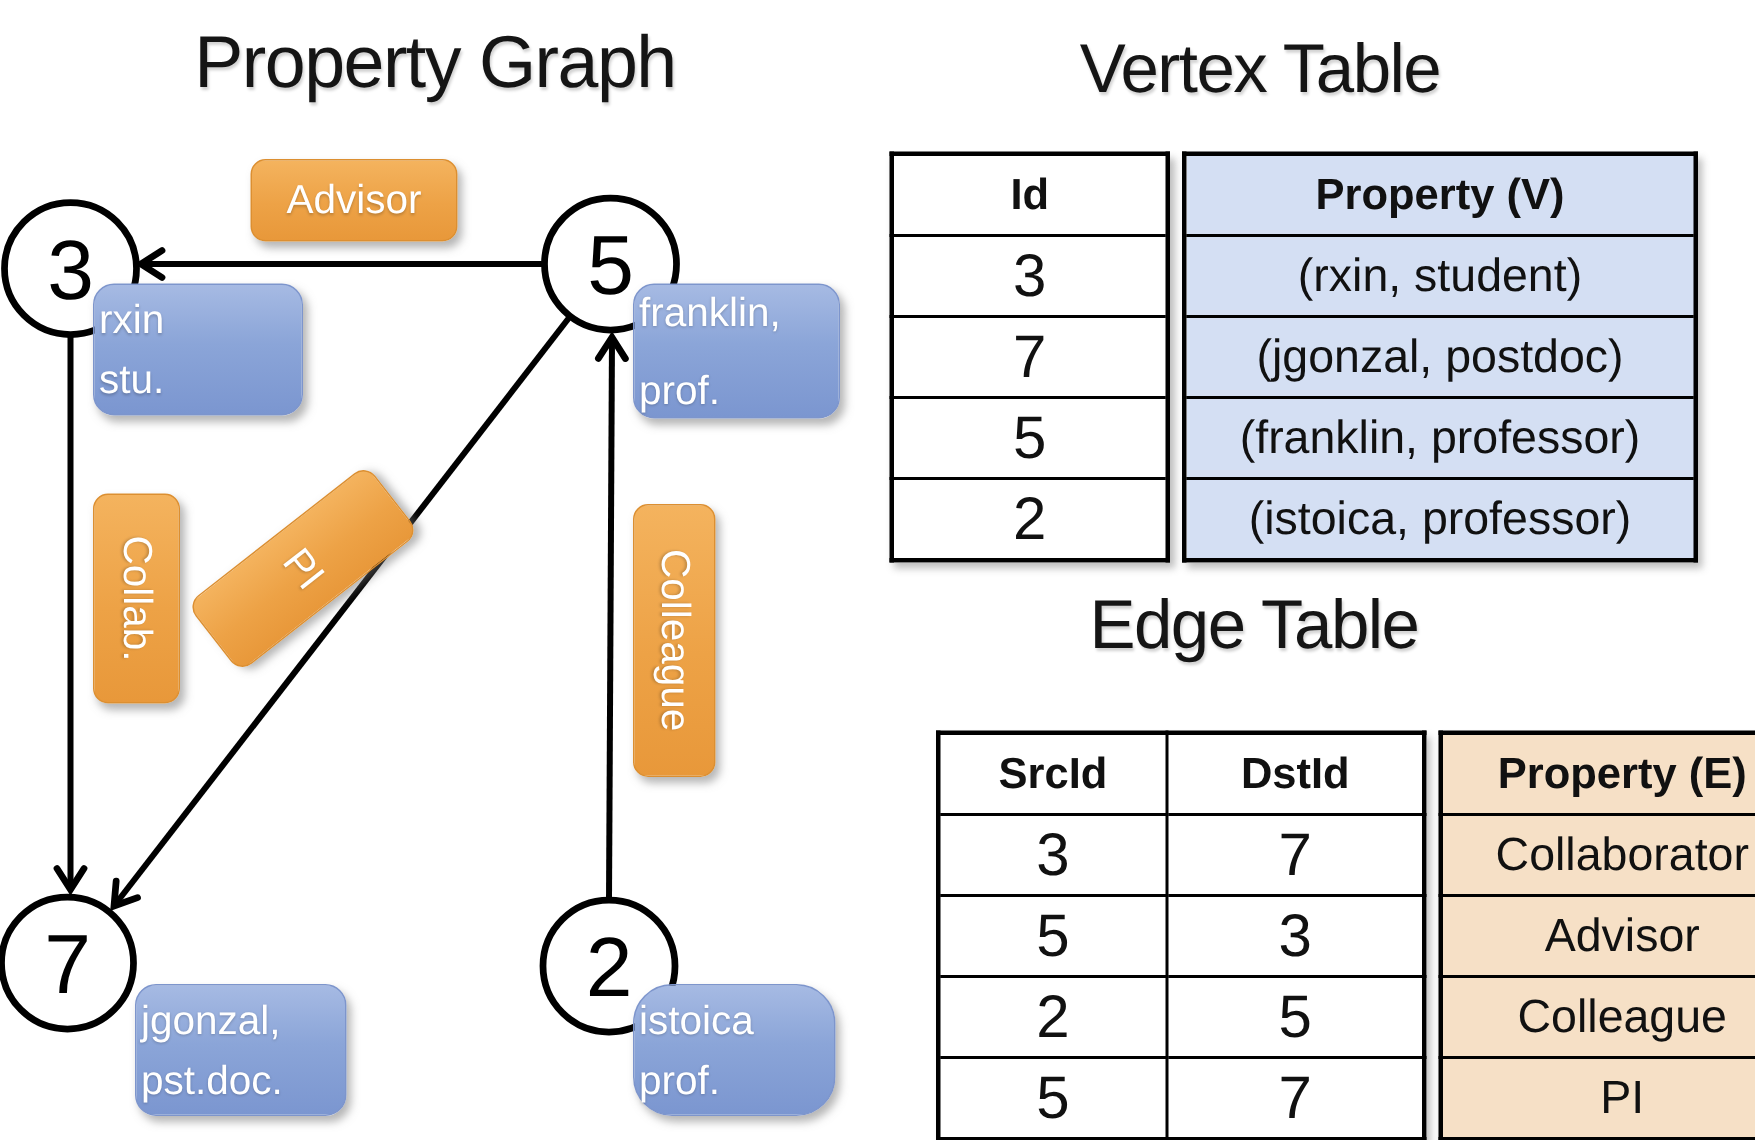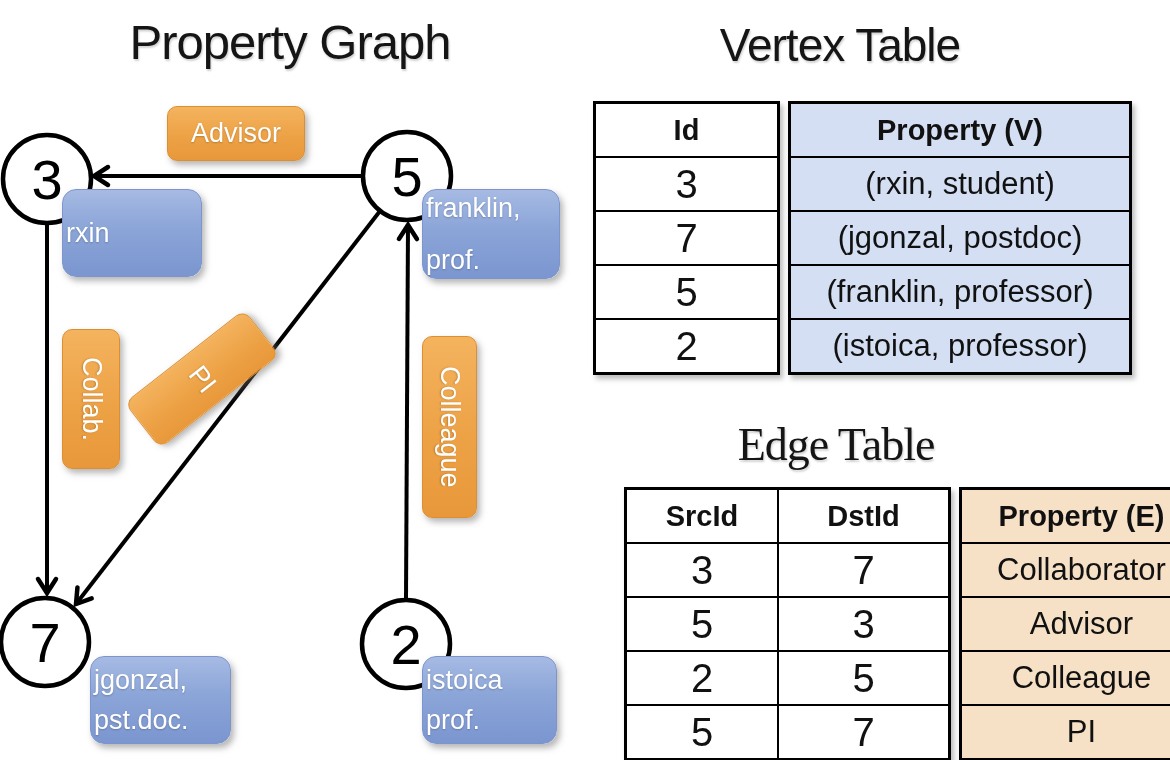--- a/index.html
+++ b/index.html
@@ -94,30 +94,31 @@
   </div>
   <div class="obox" id="pi-box" style="left:126px;top:346px;width:150px;height:56px;">
     <span class="rot-inner">PI</span>
   </div>
   <div class="obox vert" style="left:422px;top:332px;width:53px;height:180px;">
     <span>Colleague</span>
   </div>
 
   <div class="bbox" style="left:62px;top:185px;width:140px;height:88px;">
     <span>rxin</span>
+    <span>stu.</span>
   </div>
   <div class="bbox" style="left:422px;top:185px;width:138px;height:90px;gap:11px;">
     <span>franklin,</span>
     <span>prof.</span>
   </div>
   <div class="bbox" style="left:62px;top:652px;width:141px;height:88px;margin-left:28px;">
     <span>jgonzal,</span>
     <span>pst.doc.</span>
   </div>
-  <div class="bbox" style="left:422px;top:652px;width:135px;height:88px;">
+  <div class="bbox" style="left:422px;top:652px;width:135px;height:88px;border-radius:26px;">
     <span>istoica</span>
     <span>prof.</span>
   </div>
 </div>
 
 <div class="abs big-title" style="left:590px;top:18px;width:500px;font-size:46px;">Vertex Table</div>
 
 <div class="tbl-wrap" style="left:593px;top:101px;width:577px;gap:8px;">
   <table style="width:187px;">
     <tbody>
@@ -152,21 +153,21 @@
     <tr>
           <td class="prop vfill">(franklin, professor)</td>
         </tr>
     <tr>
           <td class="prop vfill">(istoica, professor)</td>
         </tr>
   </tbody>
     </table>
 </div>
 
-<div class="abs big-title" style="left:586px;top:418px;width:500px;font-size:46px;font-family:Liberation Serif, serif;">Edge Table</div>
+<div class="abs big-title" style="left:586px;top:389px;width:500px;font-size:46px;">Edge Table</div>
 
 <div class="tbl-wrap" style="left:624px;top:487px;width:600px;gap:8px;">
   <table style="width:327px;">
     <tbody>
         <tr>
       <th style="width:150px;">SrcId</th>
       <th>DstId</th>
     </tr>
     <tr>
       <td class="num">3</td>

